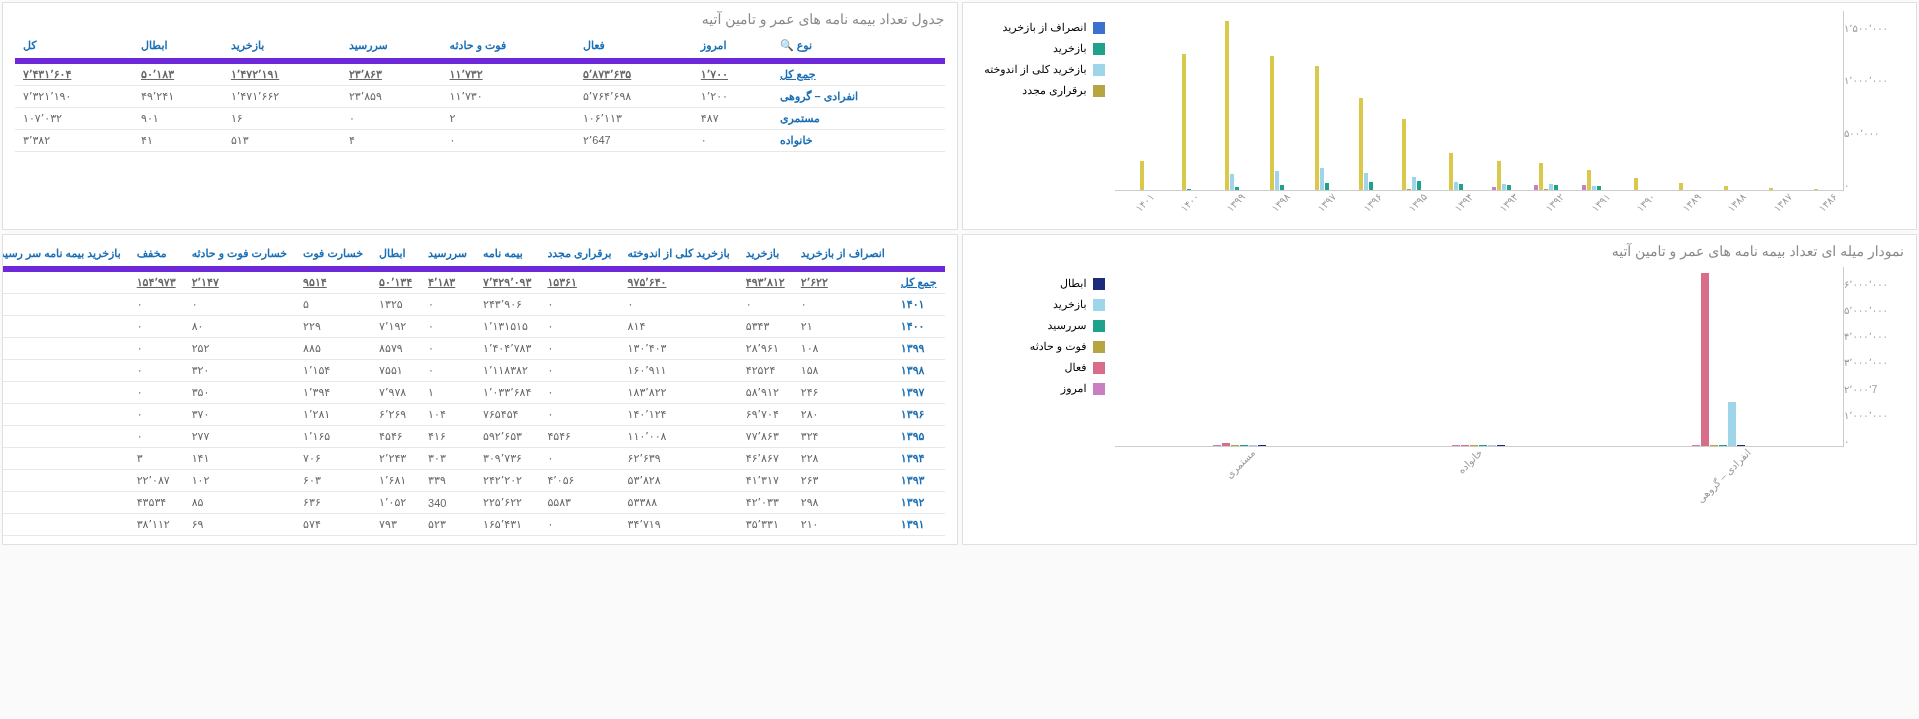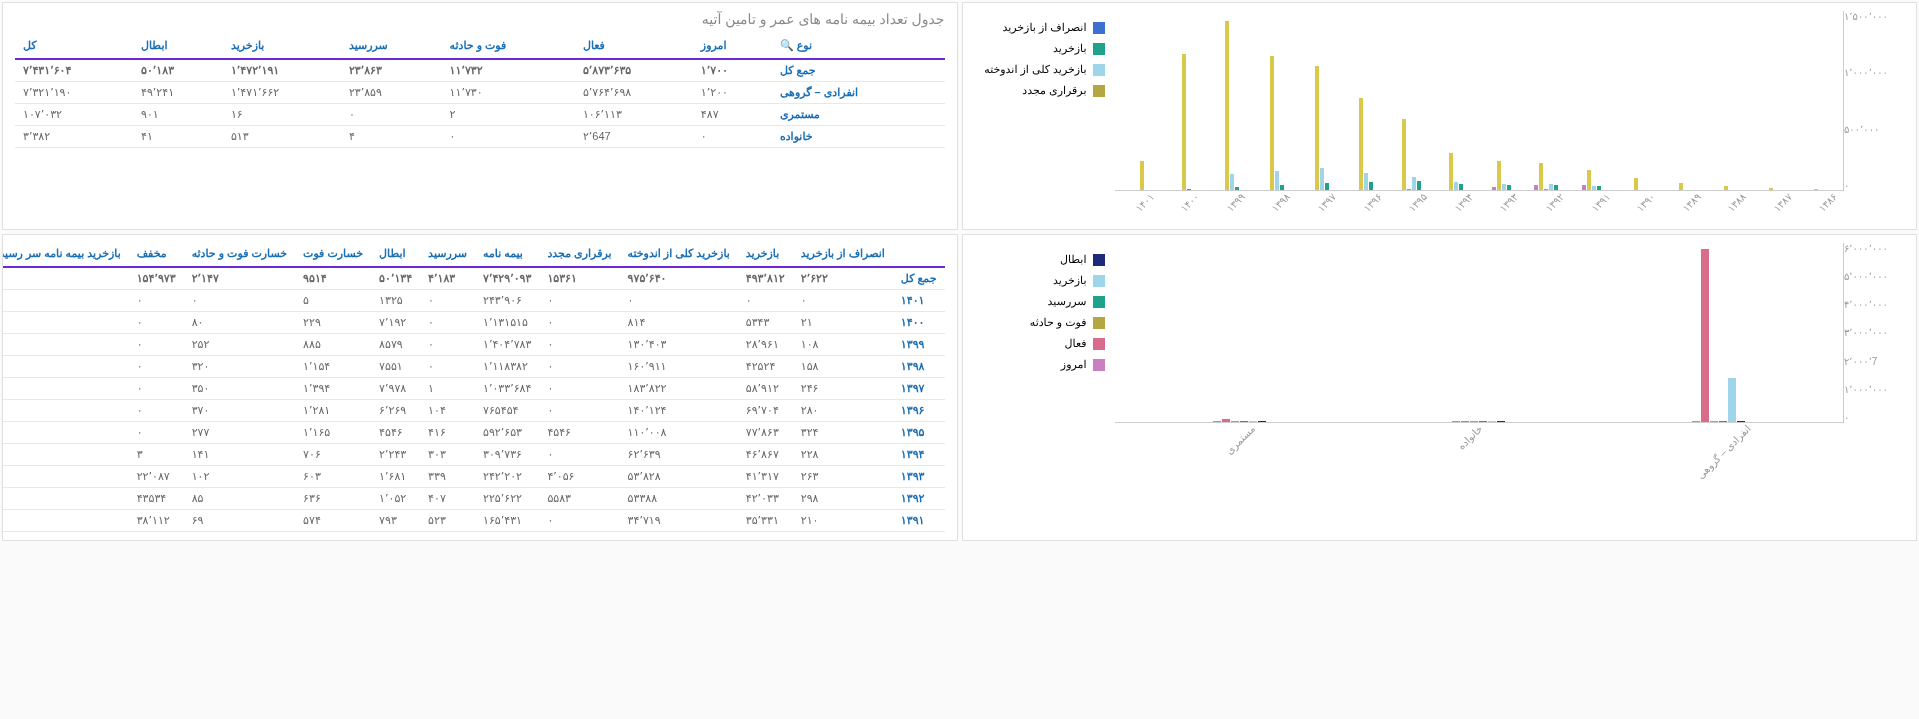--- a/index.html
+++ b/index.html
@@ -2,30 +2,30 @@
 <html dir="rtl" lang="fa"><head>
 <meta charset="utf-8">
 <style>
 * { margin: 0; padding: 0; box-sizing: border-box; }
 body { font-family: Tahoma, Arial, sans-serif; font-size: 12px; background: #fafafa; direction: rtl; }
 .dashboard { display: grid; grid-template-columns: 1fr 1fr; grid-template-rows: auto auto; gap: 4px; padding: 2px; }
 .panel { background: #fff; border: 1px solid #e0e0e0; padding: 8px 12px; overflow: hidden; }
 .panel-title { color: #8a8a8a; font-size: 14px; font-weight: normal; margin-bottom: 8px; display: flex; align-items: center; justify-content: space-between; }
 table { width: 100%; border-collapse: collapse; direction: rtl; }
 th, td { padding: 4px 8px; text-align: left; border-bottom: 1px solid #e8e8e8; font-size: 11px; white-space: nowrap; }
-th { color: #1a6fb5; font-weight: bold; border-bottom: 2px solid #6d28d9; padding-bottom: 6px; }
+th { color: #1a6fb5; font-weight: bold; border-bottom: 6px solid #6d28d9; padding-bottom: 6px; }
 th:first-child, td:first-child { text-align: left; color: #1a6fb5; font-weight: bold; }
 td { color: #666; }
-.bold-row td { font-weight: bold; }
+.bold-row td { font-weight: bold; text-decoration: underline; }
 .chart-area { display: flex; gap: 10px; }
 .chart-canvas { flex: 1; position: relative; height: 210px; }
 .legend { width: 130px; font-size: 11px; padding-top: 10px; }
 .legend-item { display: flex; align-items: center; gap: 6px; margin-bottom: 8px; cursor: pointer; }
 .legend-swatch { width: 12px; height: 12px; flex-shrink: 0; }
-.y-axis { position: absolute; right: 0; top: 0; bottom: 30px; width: 60px; display: flex; flex-direction: column; justify-content: space-between; text-align: left; color: #999; font-size: 10px; }
+.y-axis { position: absolute; right: 0; top: 12px; bottom: 30px; width: 60px; display: flex; flex-direction: column; justify-content: space-between; text-align: left; color: #999; font-size: 10px; }
 .plot { position: absolute; right: 60px; left: 0; top: 0; bottom: 30px; border-right: 1px solid #ccc; border-bottom: 1px solid #ccc; display: flex; align-items: flex-end; justify-content: space-around; padding: 0 5px; }
 .x-axis { position: absolute; right: 60px; left: 0; bottom: 0; height: 30px; display: flex; justify-content: space-around; color: #999; font-size: 10px; }
 .x-axis span { transform: rotate(-45deg); transform-origin: top right; white-space: nowrap; }
 .bar-group { display: flex; gap: 1px; align-items: flex-end; flex: 1; justify-content: center; max-width: 50px; }
 .bar { width: 4px; min-height: 1px; }
 .search-icon { color: #1a6fb5; cursor: pointer; }
 </style>
 </head>
 <body>
 
@@ -209,20 +209,21 @@
             <td>۴</td>
             <td>۵۱۳</td>
             <td>۴۱</td>
             <td>۳٬۳۸۲</td>
           </tr>
         </tbody>
     </table>
   </div>
 
   <div class="panel">
+    <div class="panel-title">نمودار میله ای تعداد بیمه نامه های عمر و تامین آتیه</div>
     <div class="chart-area">
       <div class="chart-canvas">
         <div class="y-axis" id="bot-y-axis">
             <div>۶٬۰۰۰٬۰۰۰</div>
             <div>۵٬۰۰۰٬۰۰۰</div>
             <div>۴٬۰۰۰٬۰۰۰</div>
             <div>۳٬۰۰۰٬۰۰۰</div>
             <div>۲٬۰۰۰٬7</div>
             <div>۱٬۰۰۰٬۰۰۰</div>
             <div>۰</div>
@@ -447,21 +448,21 @@
             <td>۲۲٬۰۸۷</td>
             <td>۳۱۸</td>
           </tr>
           <tr>
             <td>۱۳۹۲</td>
             <td>۲۹۸</td>
             <td>۴۲٬۰۳۳</td>
             <td>۵۳۳۸۸</td>
             <td>۵۵۸۳</td>
             <td>۲۲۵٬۶۲۲</td>
-            <td>۴۰۷</td>
+            <td>340</td>
             <td>۱٬۰۵۲</td>
             <td>۶۳۶</td>
             <td>۸۵</td>
             <td>۴۳۵۳۴</td>
             <td>۴۵۱</td>
           </tr>
           <tr>
             <td>۱۳۹۱</td>
             <td>۲۱۰</td>
             <td>۳۵٬۳۳۱</td>

